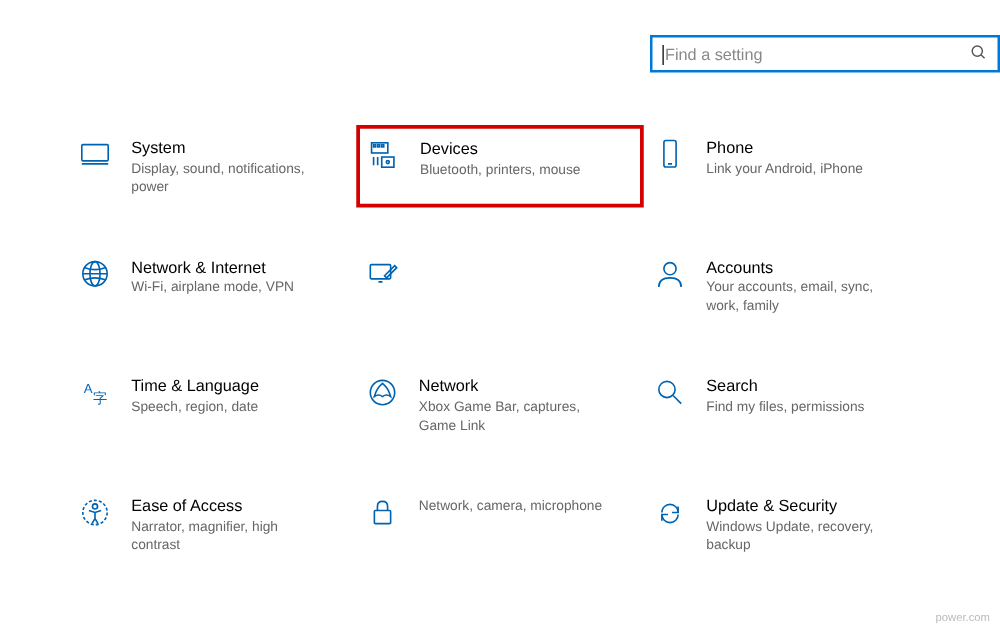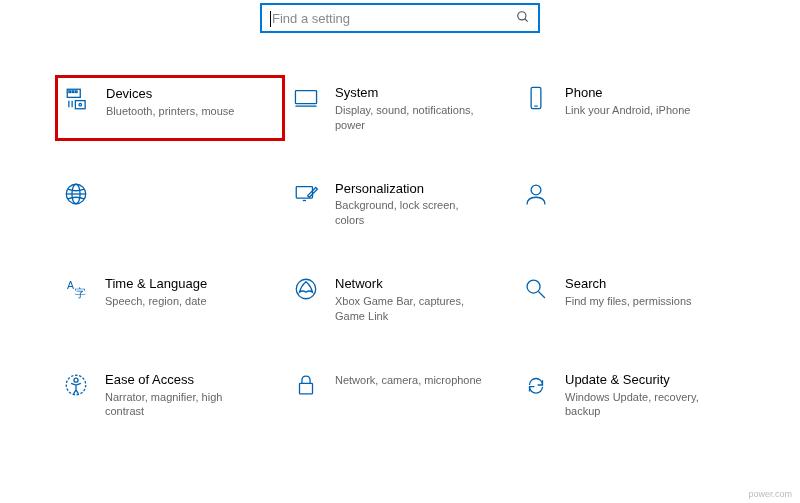--- a/index.html
+++ b/index.html
@@ -8,22 +8,22 @@
     width: 800px;
     height: 503px;
     background: #fff;
     font-family: "Segoe UI", Arial, sans-serif;
     color: #000;
     overflow: hidden;
     position: relative;
   }
   .search-wrap {
     display: flex;
-    justify-content: center;
-    padding-top: 3px;
+    justify-content: flex-end;
+    padding-top: 28px;
   }
   .search-box {
     width: 280px;
     height: 30px;
     border: 2px solid #0078d7;
     display: flex;
     align-items: center;
     padding: 0 8px;
     position: relative;
   }
@@ -118,20 +118,33 @@
       <svg width="14" height="14" viewBox="0 0 24 24" stroke="#555" fill="none" stroke-width="2">
         <circle cx="10" cy="10" r="7"></circle>
           <line x1="20" y1="20" x2="15" y2="15"></line>
       </svg>
     </span>
   </div>
 </div>
 
 <div class="grid">
 
+  <div class="tile">
+    <div class="icon">
+      <svg viewBox="0 0 32 32">
+          <rect x="3" y="7" width="26" height="16" rx="1"></rect>
+          <line x1="3" y1="26" x2="29" y2="26"></line>
+        </svg>
+    </div>
+    <div class="text">
+      <div class="title">System</div>
+      <div class="desc">Display, sound, notifications, power</div>
+    </div>
+  </div>
+
   <div class="tile highlight">
     <div class="icon">
       <svg viewBox="0 0 32 32">
           <rect x="4" y="4" width="16" height="10"></rect>
           <rect x="6" y="6" width="2" height="2"></rect>
           <rect x="10" y="6" width="2" height="2"></rect>
           <rect x="14" y="6" width="2" height="2"></rect>
           <rect x="14" y="18" width="12" height="10"></rect>
           <circle cx="20" cy="23" r="1.5"></circle>
           <line x1="6" y1="18" x2="6" y2="26"></line>
@@ -140,76 +153,67 @@
     </div>
     <div class="text">
       <div class="title">Devices</div>
       <div class="desc">Bluetooth, printers, mouse</div>
     </div>
   </div>
 
   <div class="tile">
     <div class="icon">
       <svg viewBox="0 0 32 32">
-          <rect x="3" y="7" width="26" height="16" rx="1"></rect>
-          <line x1="3" y1="26" x2="29" y2="26"></line>
-        </svg>
-    </div>
-    <div class="text">
-      <div class="title">System</div>
-      <div class="desc">Display, sound, notifications, power</div>
-    </div>
-  </div>
-
-  <div class="tile">
-    <div class="icon">
-      <svg viewBox="0 0 32 32">
           <rect x="10" y="3" width="12" height="26" rx="2"></rect>
           <line x1="14" y1="26" x2="18" y2="26"></line>
         </svg>
     </div>
     <div class="text">
       <div class="title">Phone</div>
       <div class="desc">Link your Android, iPhone</div>
     </div>
   </div>
 
   <div class="tile">
     <div class="icon">
       <svg viewBox="0 0 32 32">
           <circle cx="16" cy="16" r="12"></circle>
           <ellipse cx="16" cy="16" rx="5" ry="12"></ellipse>
           <line x1="4" y1="16" x2="28" y2="16"></line>
           <path d="M6 10 Q16 14 26 10"></path>
           <path d="M6 22 Q16 18 26 22"></path>
         </svg>
     </div>
+    <div class="text">
+      <div class="title">Network &amp; Internet</div>
+      <div class="desc">Wi-Fi, airplane mode, VPN</div>
+    </div>
   </div>
 
   <div class="tile">
     <div class="icon">
       <svg viewBox="0 0 32 32">
           <rect x="4" y="7" width="20" height="14" rx="1"></rect>
           <path d="M18 18 L28 8 L30 10 L20 20 Z"></path>
           <line x1="12" y1="24" x2="16" y2="24"></line>
         </svg>
     </div>
-    <div class="text">
-      <div class="title">Personalization</div>
-      <div class="desc">Background, lock screen, colors</div>
-    </div>
   </div>
 
 
   <div class="tile">
     <div class="icon">
       <svg viewBox="0 0 32 32">
           <circle cx="16" cy="11" r="6"></circle>
           <path d="M5 29 Q5 20 16 20 Q27 20 27 29"></path>
         </svg>
+    </div>
+    <div class="text">
+      <div class="title">Accounts</div>
+      <div class="desc">Your accounts, email, sync, work, family</div>
     </div>
   </div>
 
   <div class="tile">
     <div class="icon">
       <svg viewBox="0 0 32 32">
           <text x="5" y="16" font-size="13" fill="#0063b1" stroke="none">A</text>
           <text x="14" y="26" font-size="14" fill="#0063b1" stroke="none">字</text>
         </svg>
     </div>

